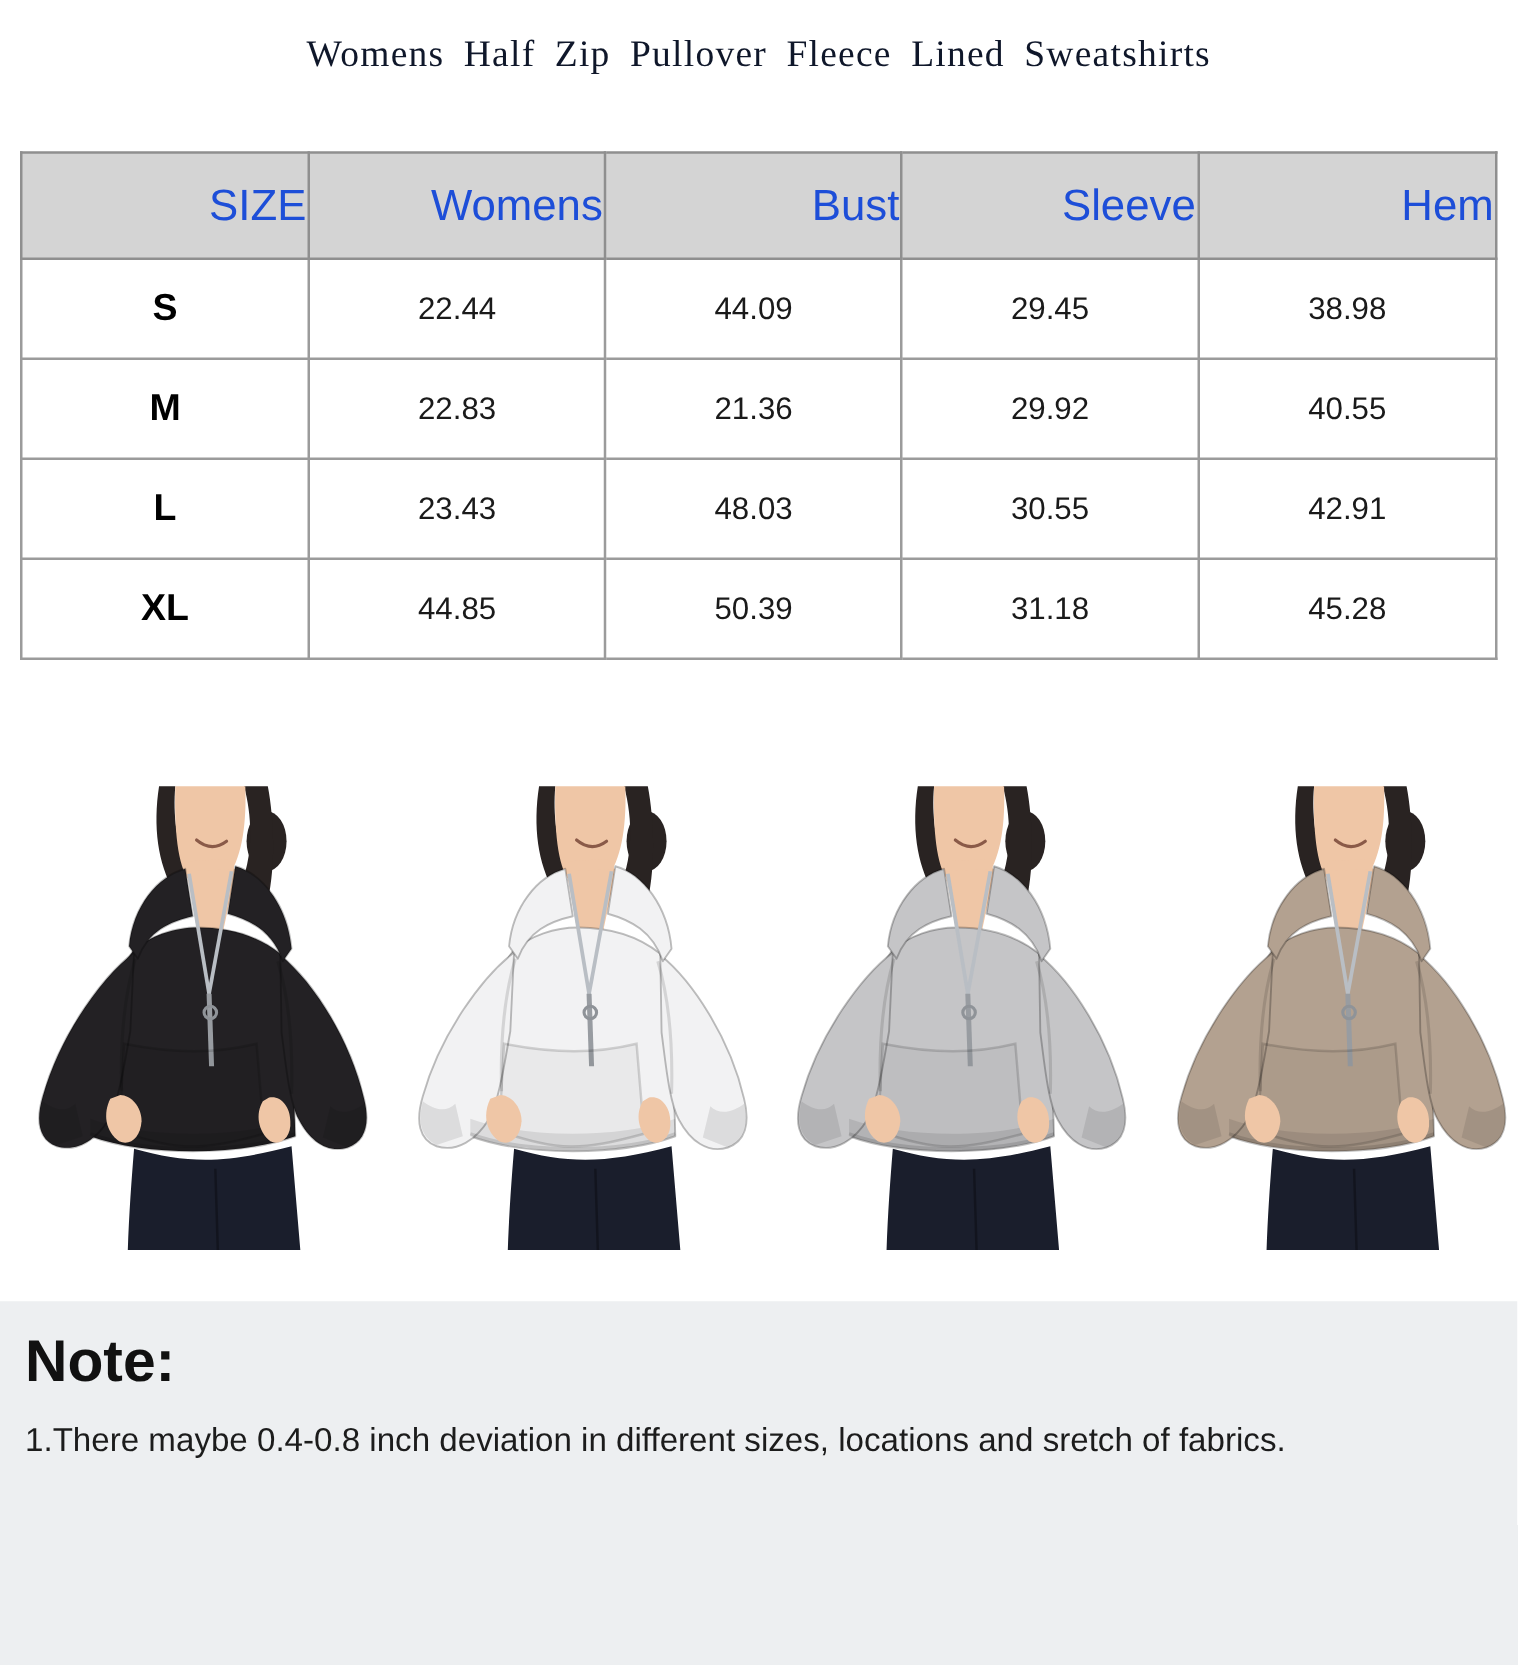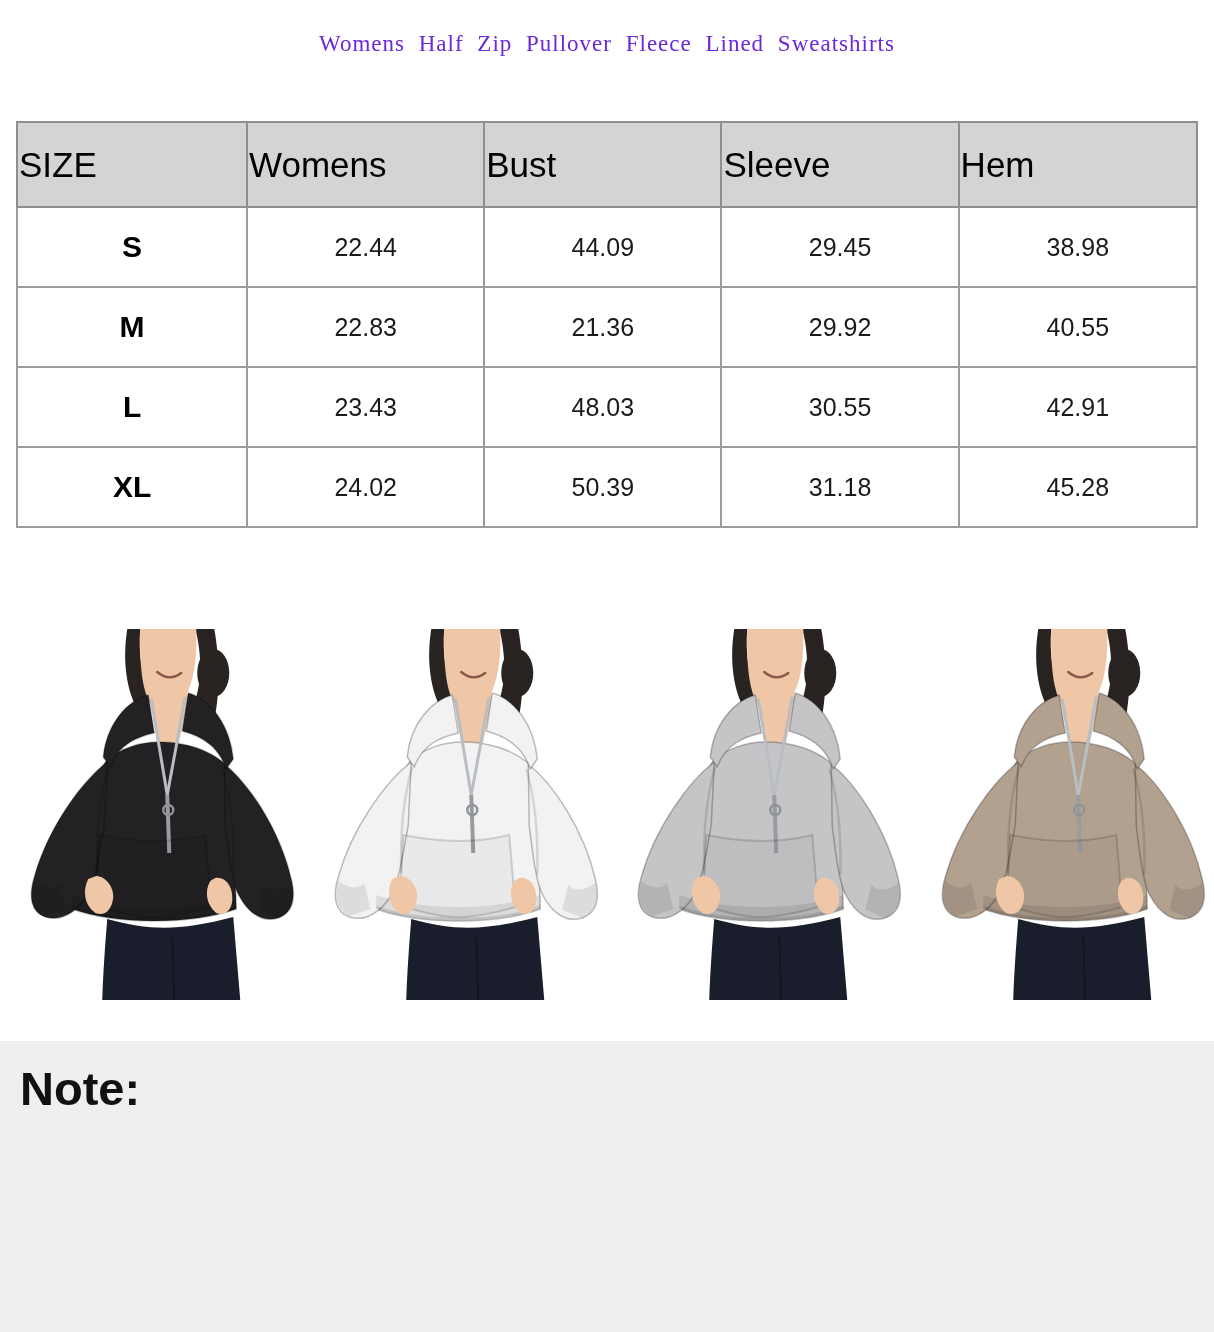--- a/index.html
+++ b/index.html
@@ -14,34 +14,34 @@
   .badge{
     display:inline-block;background:#0f0f0f;color:#ffffff;
     font-size:25px;font-weight:700;letter-spacing:7px;
     padding:4px 20px 5px 27px;line-height:28px;
   }
 
   
   .title{
     margin:27px 0 0;text-align:center;
     font-family:"Liberation Serif",serif;font-weight:400;
-    font-size:23px;line-height:34px;color:#6d28d9;
+    font-size:30px;line-height:34px;color:#0f172a;
     letter-spacing:1px;word-spacing:7px;
   }
 
   
   .size-table{
     border-collapse:collapse;table-layout:fixed;
     margin:60px 16px 0;width:calc(100% - 32px);
     border:2px solid #4d4d4d;
   }
   .size-table th{
     background:#d4d4d4;height:81px;
-    font-size:35px;font-weight:400;color:#000000;
-    border:2px solid #8f8f8f;text-align:left;
+    font-size:35px;font-weight:400;color:#1d4ed8;
+    border:2px solid #8f8f8f;text-align:right;
   }
   .size-table td{
     height:76px;text-align:center;vertical-align:middle;
     font-size:25px;color:#1a1a1a;background:#ffffff;
     border:2px solid #9b9b9b;
   }
   .size-table td.size-cell{font-weight:700;font-size:30px;color:#000;}
 
   
   .photos{display:flex;margin-top:57px;height:415px;background:#ffffff;}
@@ -98,21 +98,21 @@
       </tr>
       <tr>
         <td class="size-cell">L</td>
         <td>23.43</td>
         <td>48.03</td>
         <td>30.55</td>
         <td>42.91</td>
       </tr>
       <tr>
         <td class="size-cell">XL</td>
-        <td>24.02</td>
+        <td>44.85</td>
         <td>50.39</td>
         <td>31.18</td>
         <td>45.28</td>
       </tr>
     </tbody>
   </table>
 
   <div class="photos">
     <figure class="photo">
   <svg viewBox="0 0 303 415" preserveAspectRatio="xMidYMid meet" xmlns="http://www.w3.org/2000/svg">
@@ -323,15 +323,16 @@
     <g fill="#1a1e2c">
       <path d="M107,334 C150,346 180,346 233,332 L240,415 L102,415 C103,386 105,358 107,334 Z"></path>
     </g>
     <path d="M172,350 L174,415" stroke="rgba(0,0,0,0.3)" stroke-width="2" fill="none"></path>
   </svg>
 </figure>
   </div>
 
   <div class="note">
     <div class="note-heading">Note:</div>
+    <div class="note-line">1.There maybe 0.4-0.8 inch deviation in different sizes, locations and sretch of fabrics.</div>
   </div>
 
 </div>
 
 </body></html>

